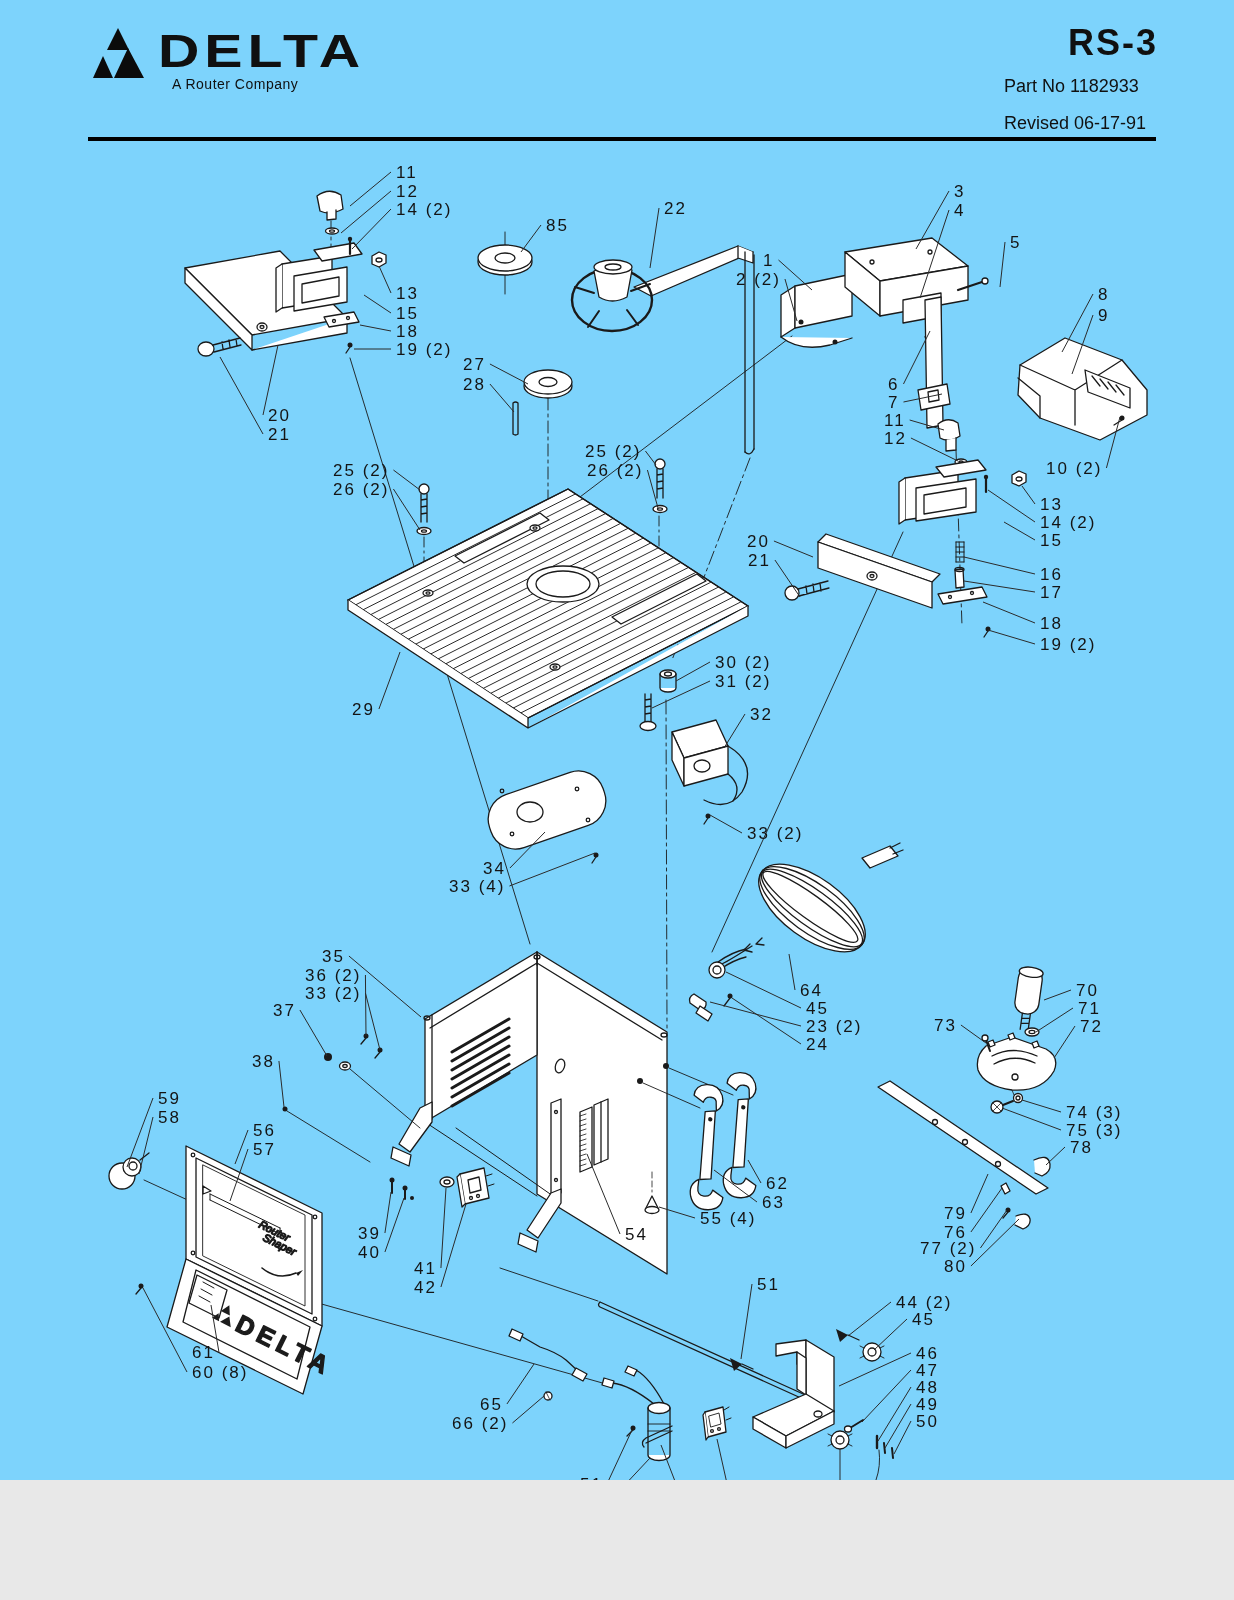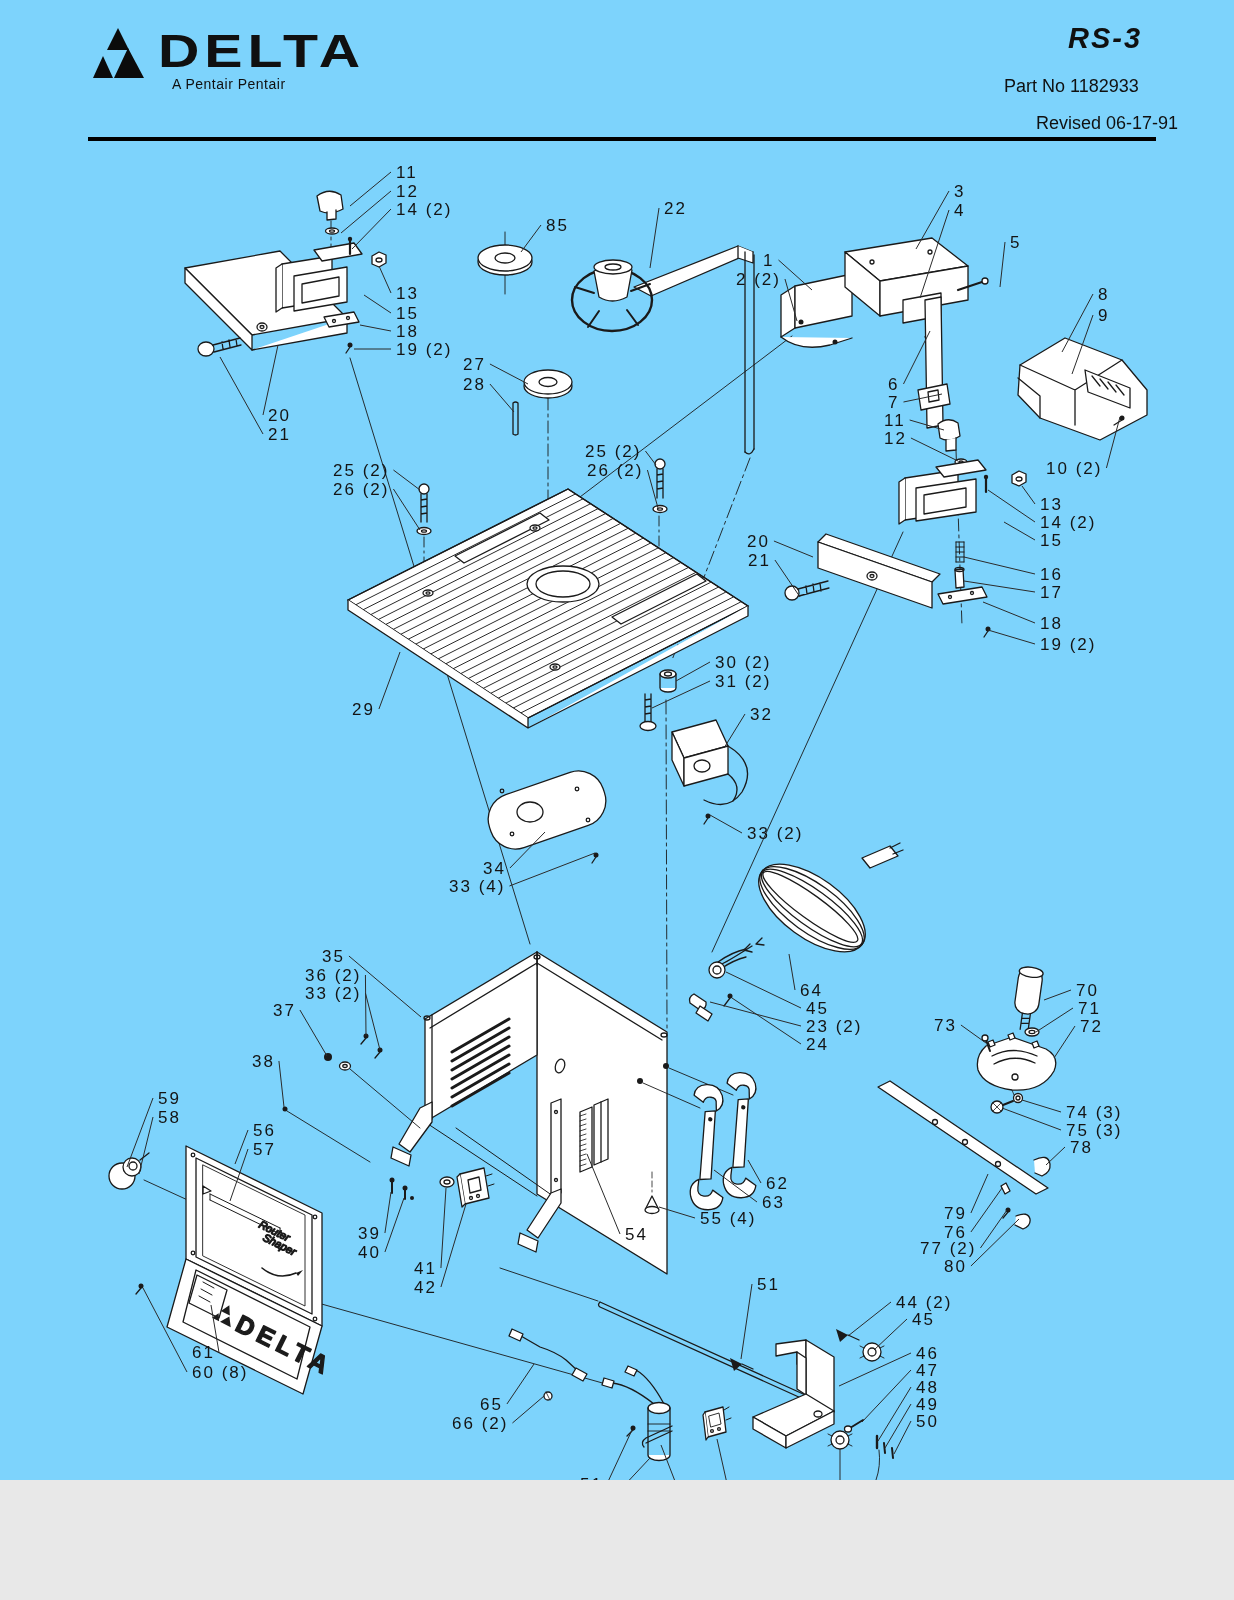--- a/index.html
+++ b/index.html
@@ -7,23 +7,23 @@
         font-family:"Liberation Sans",sans-serif;color:#101010;overflow:hidden;}
   .logo{position:absolute;left:88px;top:26px;display:flex;align-items:flex-start;}
   .logo-tris{flex:0 0 auto;}
   .logo-text{margin-left:2px;}
   .brand{font-size:47px;font-weight:bold;letter-spacing:4px;line-height:50px;
          transform:scaleX(1.22);transform-origin:left center;}
   .brand-sub{font-size:14px;margin-top:0px;margin-left:14px;letter-spacing:.5px;}
   .title-block{position:absolute;left:500px;top:36px;width:360px;text-align:center;}
   .model{font-size:32px;font-weight:bold;letter-spacing:2px;}
   .product{font-size:30px;font-weight:bold;letter-spacing:1px;margin-top:12px;}
-  .doc-code{position:absolute;left:1068px;top:22px;font-size:29px;font-weight:bold;letter-spacing:2px;font-style:italic;}
+  .doc-code{position:absolute;left:1068px;top:22px;font-size:36px;font-weight:bold;letter-spacing:2px;}
   .part-no{position:absolute;left:1004px;top:76px;font-size:18px;}
-  .revised{position:absolute;left:1036px;top:113px;font-size:18px;}
+  .revised{position:absolute;left:1004px;top:113px;font-size:18px;}
   .rule{position:absolute;left:88px;top:137px;width:1068px;height:4px;background:#000;}
   #diagram{position:absolute;left:0;top:0;}
   .callout{font-size:17px;letter-spacing:2px;fill:#141414;}
   .leader{stroke:#2b2b2b;stroke-width:1;}
   .rib{stroke:#2a2a2a;stroke-width:1;}
   .doorlabel{font-size:11px;font-style:italic;fill:#222;}
   .doorbrand{font-size:25px;font-weight:bold;letter-spacing:5px;fill:#1c1c1c;}
 </style>
 </head>
 <body>
@@ -31,21 +31,21 @@
 <div class="page">
 
   <div class="logo">
     <svg class="logo-tris" width="68" height="58" viewBox="0 0 68 58">
       <polygon points="30,2 41,24 19,24" fill="#0b0b0b"></polygon>
       <polygon points="15,30 25,52 5,52" fill="#0b0b0b"></polygon>
       <polygon points="40,22 56,52 26,52" fill="#0b0b0b"></polygon>
     </svg>
     <div class="logo-text">
       <div class="brand">DELTA</div>
-      <div class="brand-sub">A Pentair Pentair</div>
+      <div class="brand-sub">A Router Company</div>
     </div>
   </div>
 
   <div class="title-block">
   </div>
 
   <div class="doc-code">RS-3</div>
   <div class="part-no">Part No 1182933</div>
   <div class="revised">Revised 06-17-91</div>
   <div class="rule"></div>

